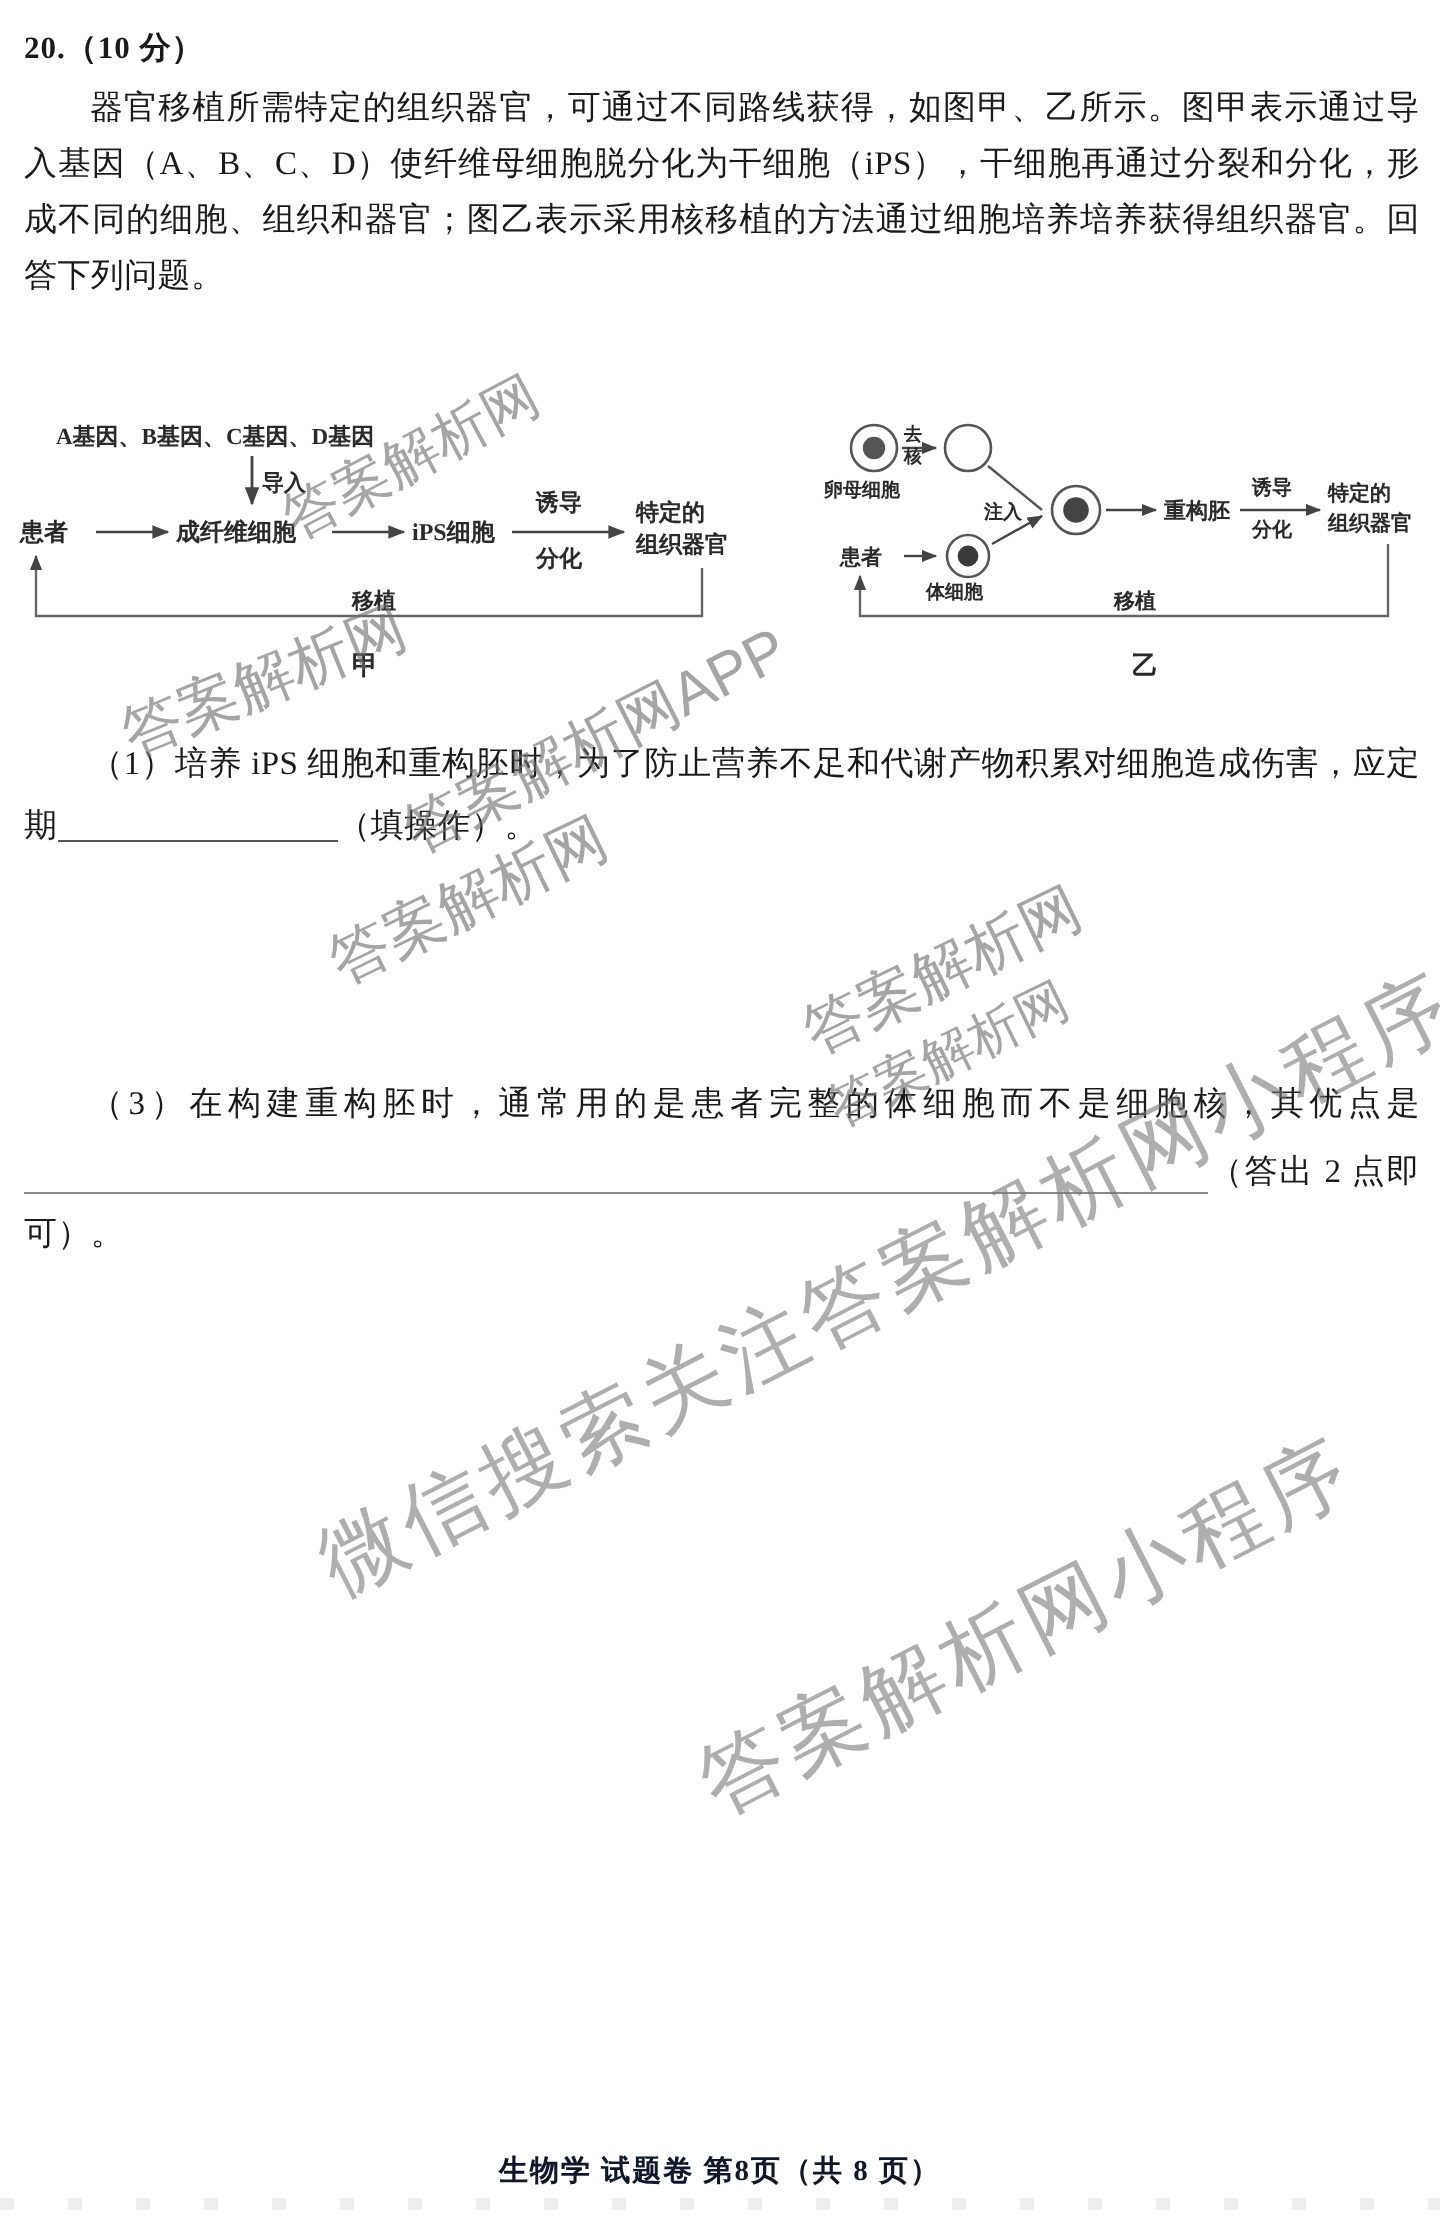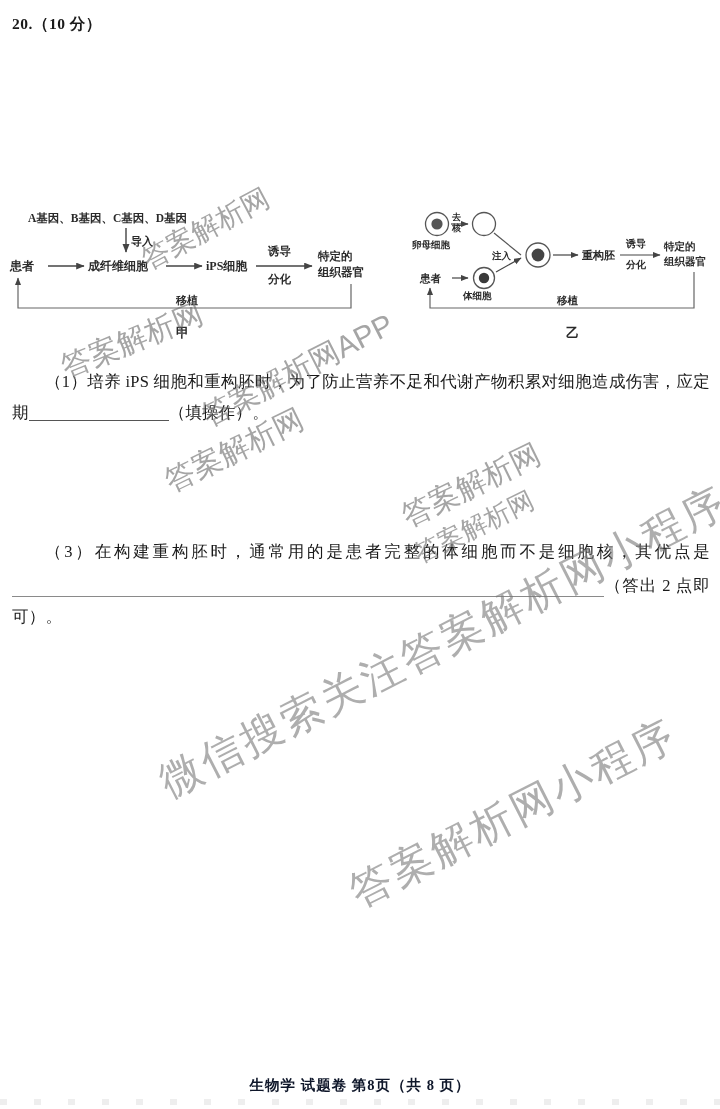--- a/index.html
+++ b/index.html
@@ -141,20 +141,21 @@
     letter-spacing: 3px;
   }
 </style>
 </head>
 <body>
 
 <div id="page">
 
   <div class="q-number">20.（10 分）</div>
 
+  <div class="stem">器官移植所需特定的组织器官，可通过不同路线获得，如图甲、乙所示。图甲表示通过导入基因（A、B、C、D）使纤维母细胞脱分化为干细胞（iPS），干细胞再通过分裂和分化，形成不同的细胞、组织和器官；图乙表示采用核移植的方法通过细胞培养培养获得组织器官。回答下列问题。</div>
 
   <div id="figure">
     <svg width="720" height="160" viewBox="0 0 720 160">
       <defs>
         <marker id="ah" markerWidth="7" markerHeight="7" refX="6" refY="2.6" orient="auto" markerUnits="strokeWidth">
           <path d="M0,0 L6.5,2.6 L0,5.2 z" fill="#444"></path>
         </marker>
       </defs>
 
       <g>

